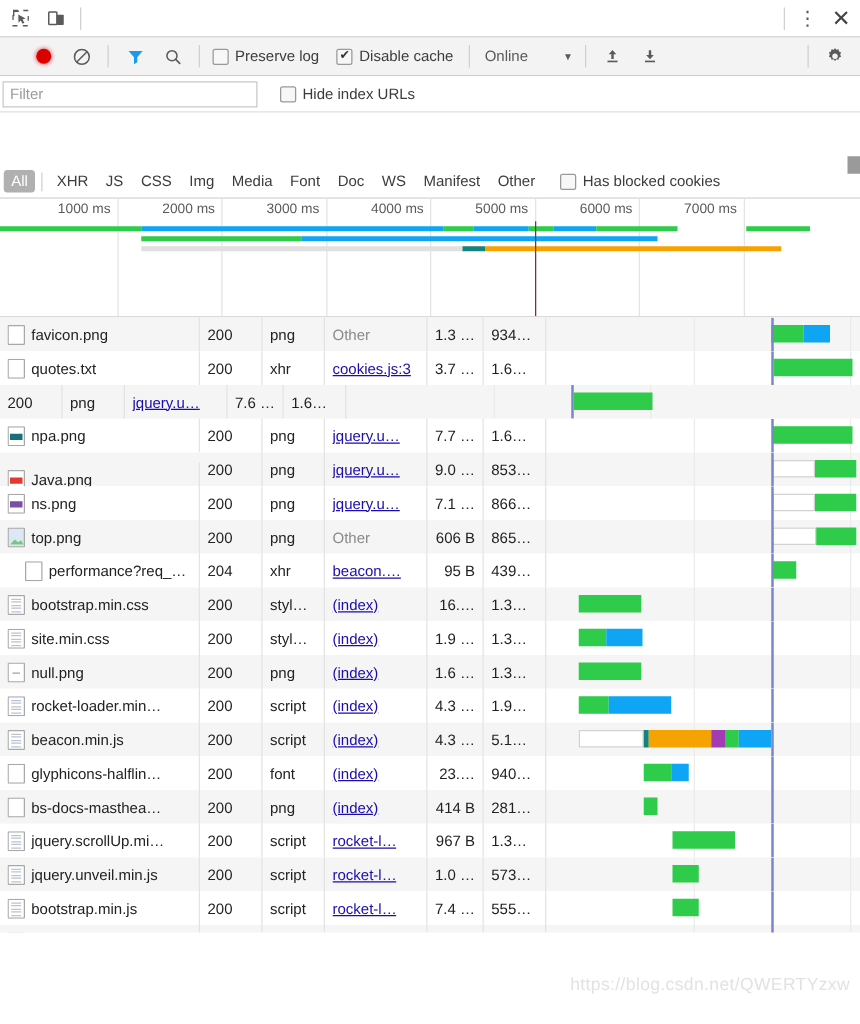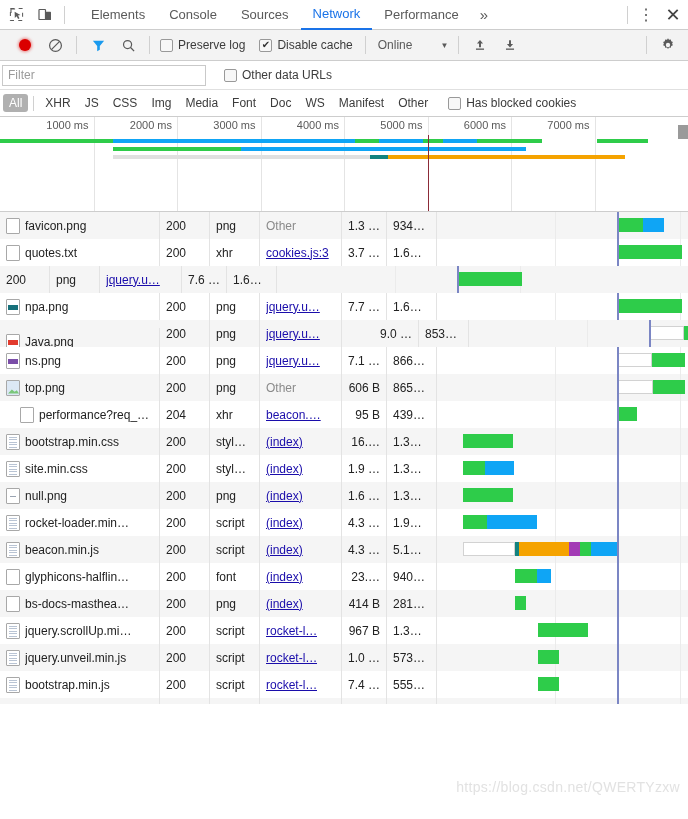--- a/index.html
+++ b/index.html
@@ -38,21 +38,21 @@
     margin-left: auto; display: flex; align-items: center; height: 30px;
   }
   .kebab { font-size: 16px; color: #5a5a5a; width: 24px; text-align: center; letter-spacing: 0; }
   .xclose { font-size: 18px; color: #444; width: 30px; text-align: center; font-weight: 300; }
 
   
   .toolbar {
     display: flex; align-items: center;
     height: 31px; background: #f3f3f3;
     border-bottom: 1px solid #cdcdcd;
-    padding-left: 10px;
+    padding-left: 20px;
   }
   .tb-btn {
     width: 24px; height: 24px;
     display: flex; align-items: center; justify-content: center;
     margin: 0 3px;
   }
   .rec-dot {
     width: 12px; height: 12px; border-radius: 50%;
     background: #db0000; box-shadow: 0 0 3px 1px rgba(219,0,0,.45);
   }
@@ -79,21 +79,21 @@
   .filter-input {
     width: 204px; height: 21px; background: #fff;
     border: 1px solid #c9c9c9; font-size: 12px; color: #333;
     padding: 0 5px; outline: none; font-family: "Liberation Sans", sans-serif;
   }
   .filter-input::placeholder { color: #9b9b9b; }
 
   
   .typerow {
     display: flex; align-items: center; height: 27px;
-    background: #fff; border-bottom: 1px solid #cdcdcd; padding-left: 3px;
+    background: #fff; border-bottom: 1px solid #cdcdcd; padding-left: 3px; margin-top: 42px;
   }
   .type-pill {
     font-size: 12px; color: #3c3c3c; padding: 2px 6px;
     border-radius: 3px; white-space: nowrap; margin-right: 2px;
   }
   .type-pill.sel { background: #b0b0b0; color: #fff; }
   .type-sep { width: 1px; height: 15px; background: #d0d0d0; margin: 0 5px 0 3px; }
 
   
   .overview {
@@ -187,28 +187,20 @@
         <path d="M6 5l6.2 3.4-2.6.7 1.6 2.8-1.5.85-1.6-2.8-1.9 1.9z" fill="#5a5a5a"></path>
       </svg>
     </div>
     <div class="tool-icon">
       <svg width="16" height="16" viewBox="0 0 16 16">
         <rect x="2" y="2.5" width="6.5" height="10" rx="0.6" fill="none" stroke="#5a5a5a" stroke-width="1.2"></rect>
         <rect x="8.5" y="4.8" width="5.5" height="8.2" rx="0.6" fill="#5a5a5a"></rect>
       </svg>
     </div>
     <div class="vdiv"></div>
-    <div class="tabs">
-      <div class="tab">Elements</div>
-      <div class="tab">Console</div>
-      <div class="tab">Sources</div>
-      <div class="tab active">Network</div>
-      <div class="tab">Performance</div>
-      <div class="tab-more">»</div>
-    </div>
     <div class="tabstrip-right">
       <div class="vdiv"></div>
       <div class="kebab">⋮</div>
       <div class="xclose">✕</div>
     </div>
   </div>
 
   <div class="toolbar">
     <div class="tb-btn">
       <span class="rec-dot"></span>
@@ -266,21 +258,21 @@
           <circle cx="8" cy="8" r="2.2" fill="#f3f3f3"></circle>
         </svg>
       </div>
     </div>
   </div>
 
   <div class="filterrow">
     <input class="filter-input" type="text" placeholder="Filter" style="">
     <div class="cb-wrap" style="margin-left:18px">
       <span class="cbx"></span>
-      <span class="cb-label">Other data URLs</span>
+      <span class="cb-label">Hide index URLs</span>
     </div>
   </div>
 
   <div class="typerow">
     <div class="type-pill sel">All</div>
     <div class="type-sep"></div>
     <div class="type-pill">XHR</div>
     <div class="type-pill">JS</div>
     <div class="type-pill">CSS</div>
     <div class="type-pill">Img</div>
@@ -416,21 +408,21 @@
               <span class="swatch" style="background: rgb(226, 59, 46);"></span>
             </span>
             <span class="nm">Java.png</span>
           </div>
         </div>
         <div class="td" style="width: 50px;">200</div>
         <div class="td" style="width: 50px;">png</div>
         <div class="td" style="width: 82px;">
           <span class="init-link">jquery.u…</span>
         </div>
-        <div class="td num" style="width: 45px; margin-left: 32px;">9.0 …</div>
+        <div class="td num" style="width: 45px;">9.0 …</div>
         <div class="td" style="width: 50px;">853…</div>
         <div class="wf">
           <div class="wf-grid" style="left: 118px;"></div>
           <div class="wf-grid" style="left: 243px;"></div>
           <div class="bar queue" style="left: 181px; width: 34px;"></div>
           <div class="bar" style="left: 215px; width: 33px; background: rgb(46, 204, 74);"></div>
           <div class="wf-marker" style="left: 180px;"></div>
         </div>
       </div>
       <div class="trow even">

